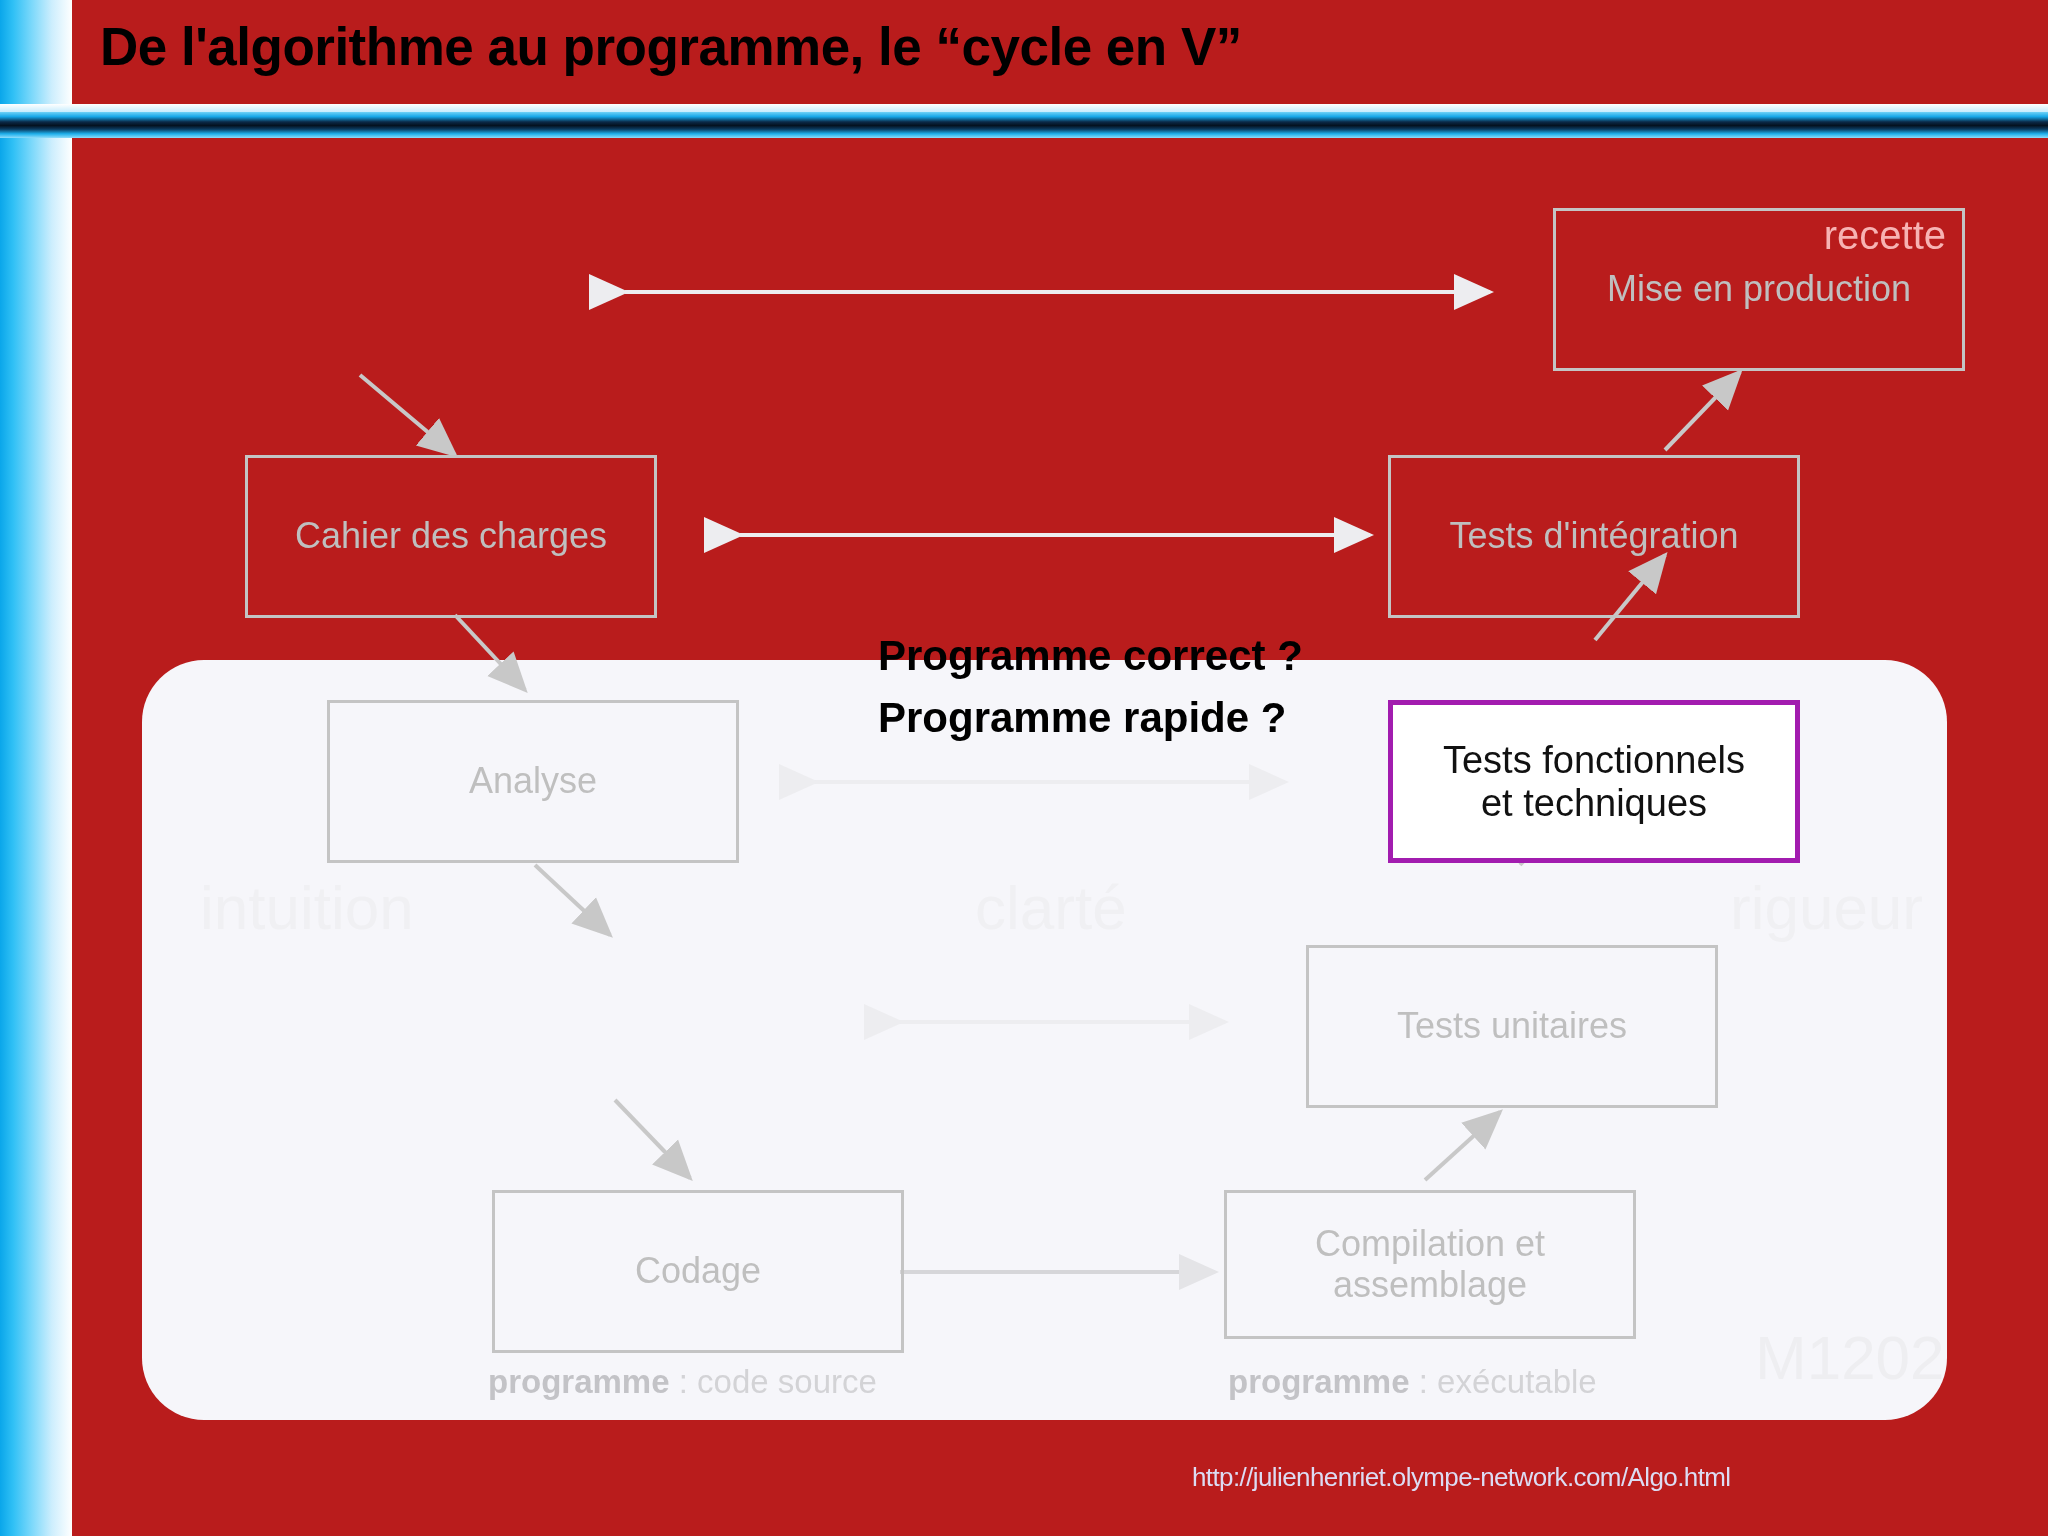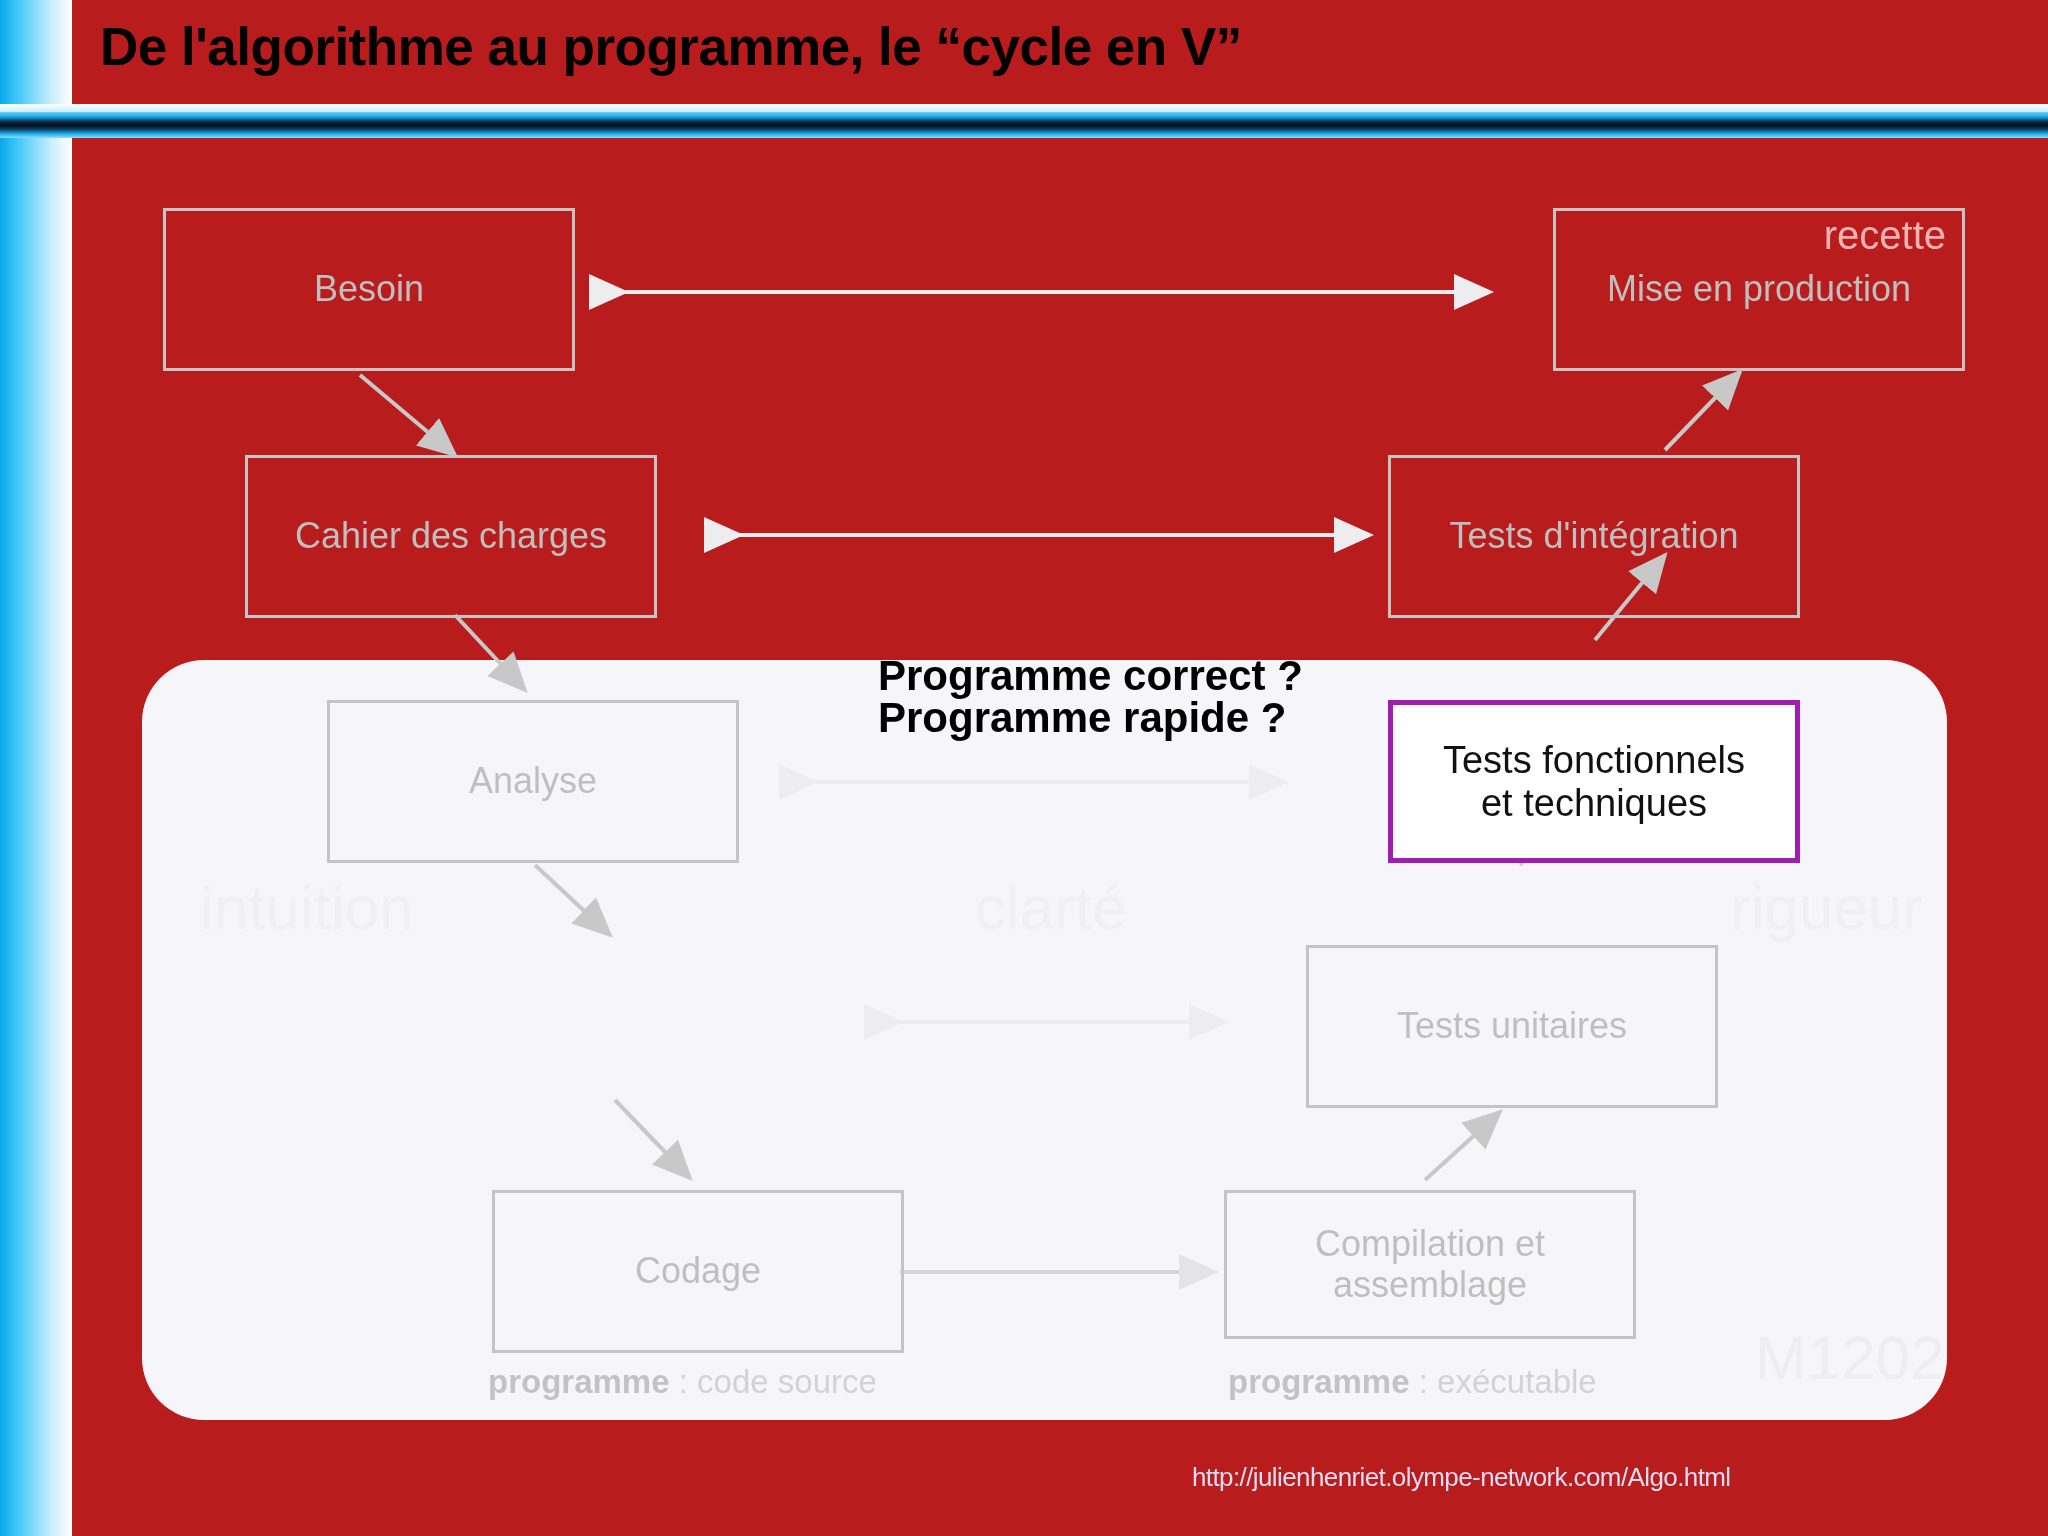--- a/index.html
+++ b/index.html
@@ -117,23 +117,20 @@
 
   <div class="title-underbar-soft"></div>
   <div class="title-underbar"></div>
   <div class="title-text">De l'algorithme au programme, le “cycle en V”</div>
 
   <div class="wm" style="left:200px;top:872px;">intuition</div>
   <div class="wm" style="left:975px;top:872px;">clarté</div>
   <div class="wm" style="left:1730px;top:872px;">rigueur</div>
   <div class="wm-m1202" style="left:1755px;top:1322px;">M1202</div>
 
-  <div class="box" style="left:163px;top:208px;width:412px;height:163px;">
-    <span>Besoin</span>
-  </div>
 
   <div class="box" style="left:245px;top:455px;width:412px;height:163px;">
     <span>Cahier des charges</span>
   </div>
 
   <div class="box" style="left:327px;top:700px;width:412px;height:163px;">
     <span>Analyse</span>
   </div>
 
 
@@ -161,21 +158,21 @@
     <span>Tests unitaires</span>
   </div>
 
   <div class="box" style="left:1224px;top:1190px;width:412px;height:149px;">
     <span>
       <span>Compilation et</span><br>
       <span>assemblage</span>
     </span>
   </div>
 
-  <div class="question" style="left:878px;top:632px;margin-top:20px;">Programme correct ?</div>
+  <div class="question" style="left:878px;top:632px;">Programme correct ?</div>
   <div class="question" style="left:878px;top:694px;">Programme rapide ?</div>
 
   <div class="prog-label" style="left:488px;top:1363px;">
     <b>programme</b><span> : code source</span>
   </div>
 
   <div class="prog-label" style="left:1228px;top:1363px;text-align:center;">
     <b>programme</b><span> : exécutable</span>
   </div>
 

